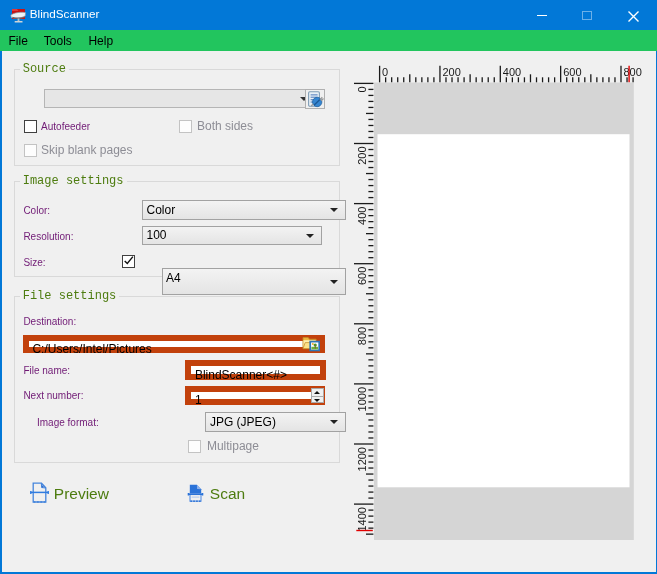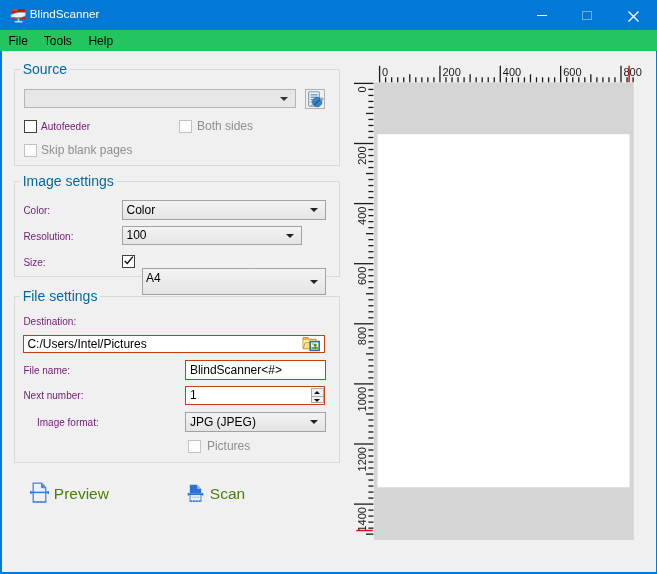--- a/index.html
+++ b/index.html
@@ -2,29 +2,29 @@
 <html><head><meta charset="utf-8"><style>
 * { margin:0; padding:0; box-sizing:border-box; }
 html,body { width:657px; height:574px; overflow:hidden; }
 body { position:relative; background:#f0f0f0; font-family:"Liberation Sans", sans-serif; }
 .abs { position:absolute; }
 .titlebar { position:absolute; left:0; top:0; width:657px; height:30px; background:#0278d7; }
 .title { position:absolute; left:35px; top:0; line-height:28px; font-size:11.7px; color:#fff; }
 .menubar { position:absolute; left:0; top:30px; width:657px; height:21px; background:#22c55e; }
 .menubar span { position:absolute; top:0; line-height:22px; font-size:12px; color:#000; }
 .group { position:absolute; border:1px solid #d9d9d9; }
-.gtitle { position:absolute; top:-8px; left:5px; background:#f0f0f0; padding:0 3px; font-size:14px; line-height:14px; color:#0369a1; }
+.gtitle { position:absolute; top:-8px; left:5px; background:#f0f0f0; padding:0 3px; font-size:12px; line-height:14px; color:#4d7c0f;font-family:Liberation Mono, monospace; }
 .lab { position:absolute; font-size:10px; line-height:13px; color:#701a75; white-space:pre; }
 .labd { position:absolute; font-size:12px; line-height:13px; color:#8d8d95; white-space:pre; }
-.combo { position:absolute; border:1px solid #a2a2a2; background:linear-gradient(#f3f3f3,#e4e4e4); }
+.combo { position:absolute; border:1px solid #a2a2a2; background:linear-gradient(#f3f3f3,#e4e4e4);margin-left:20px; }
 .combo.dis { border-color:#b5b5b5; background:#e6e6e6; }
 .combo span { position:absolute; left:3.5px; top:2.6px; font-size:12px; line-height:13px; }
 .combo i { position:absolute; right:7px; top:50%; margin-top:-1.6px; width:0; height:0;
   border-left:4.5px solid transparent; border-right:4.5px solid transparent; border-top:4.6px solid #222; }
-.input { position:absolute; border:1px solid #c2410c; background:#fff; }
+.input { position:absolute; border:6px solid #c2410c; background:#fff; }
 .input span { position:absolute; left:3.5px; top:2.8px; font-size:12px; line-height:13px; color:#000; white-space:pre; }
 .cb { position:absolute; width:13px; height:13px; border:1.5px solid #404040; background:#fff; }
 .cbd { position:absolute; width:13px; height:13px; border:1px solid #c3c3c3; background:#fdfdfd; }
 .bigbtn { position:absolute; font-size:15.5px; line-height:1; color:#4d7c0f; }
 </style></head><body>
 <div class="abs" style="left:0;top:0;width:1.5px;height:574px;background:#0278d7"></div>
 <div class="abs" style="left:655.5px;top:0;width:1.5px;height:574px;background:#0278d7"></div>
 <div class="abs" style="left:0;top:572px;width:657px;height:2px;background:#0278d7"></div>
 <div class="titlebar"></div>
 <svg width="18" height="16" style="position:absolute;left:10px;top:8px" viewBox="0 0 18 16">
@@ -122,21 +122,21 @@
 <div class="abs" style="left:310.6px;top:388px;width:13.5px;height:14.8px;border:1px solid #ababab;background:#f0f0f0"></div>
 <div class="abs" style="left:310.6px;top:395.9px;width:13.5px;height:1px;background:#ababab"></div>
 <div class="abs" style="left:314.2px;top:390.8px;width:0;height:0;border-left:3.2px solid transparent;border-right:3.2px solid transparent;border-bottom:3.4px solid #111"></div>
 <div class="abs" style="left:314.2px;top:398.5px;width:0;height:0;border-left:3.2px solid transparent;border-right:3.2px solid transparent;border-top:3.4px solid #111"></div>
 <div class="lab" style="left:37px;top:415.8px">Image format:</div>
 <div class="combo" style="left:185.4px;top:412.1px;width:140.7px;height:19.5px">
     <span style="color:#000">JPG (JPEG)</span>
     <i style="border-top-color:#222"></i>
   </div>
 <div class="cbd" style="left:188.1px;top:440.1px"></div>
-<div class="labd" style="left:206.9px;top:439.8px">Pictures</div>
+<div class="labd" style="left:206.9px;top:439.8px">Multipage</div>
 <svg width="21" height="24" style="position:absolute;left:29px;top:481px" viewBox="0 0 21 24">
 <path d="M4.2 2.2 H12.5 L16.8 6.8 V21 H4.2 Z" fill="none" stroke="#4585dc" stroke-width="1.3"></path>
 <path d="M12.3 2.4 L12.8 6.6 L16.6 6.9" fill="none" stroke="#4585dc" stroke-width="1.1"></path>
 <circle cx="13.6" cy="5.6" r="1.1" fill="#2f6fd0"></circle>
 <path d="M1.6 11.4 H19.4" stroke="#2f7ce0" stroke-width="1.5"></path>
 <path d="M1.8 9.9 V12.9 M19.2 9.9 V12.9" stroke="#2f7ce0" stroke-width="1.4"></path>
 <path d="M4.6 21 h12" stroke="#4585dc" stroke-width="1.5" stroke-dasharray="1.7 1.7"></path>
 </svg>
 <div class="bigbtn" style="left:53.8px;top:485.9px">Preview</div>
 <svg width="17" height="20" style="position:absolute;left:187px;top:484px" viewBox="0 0 17 20">

